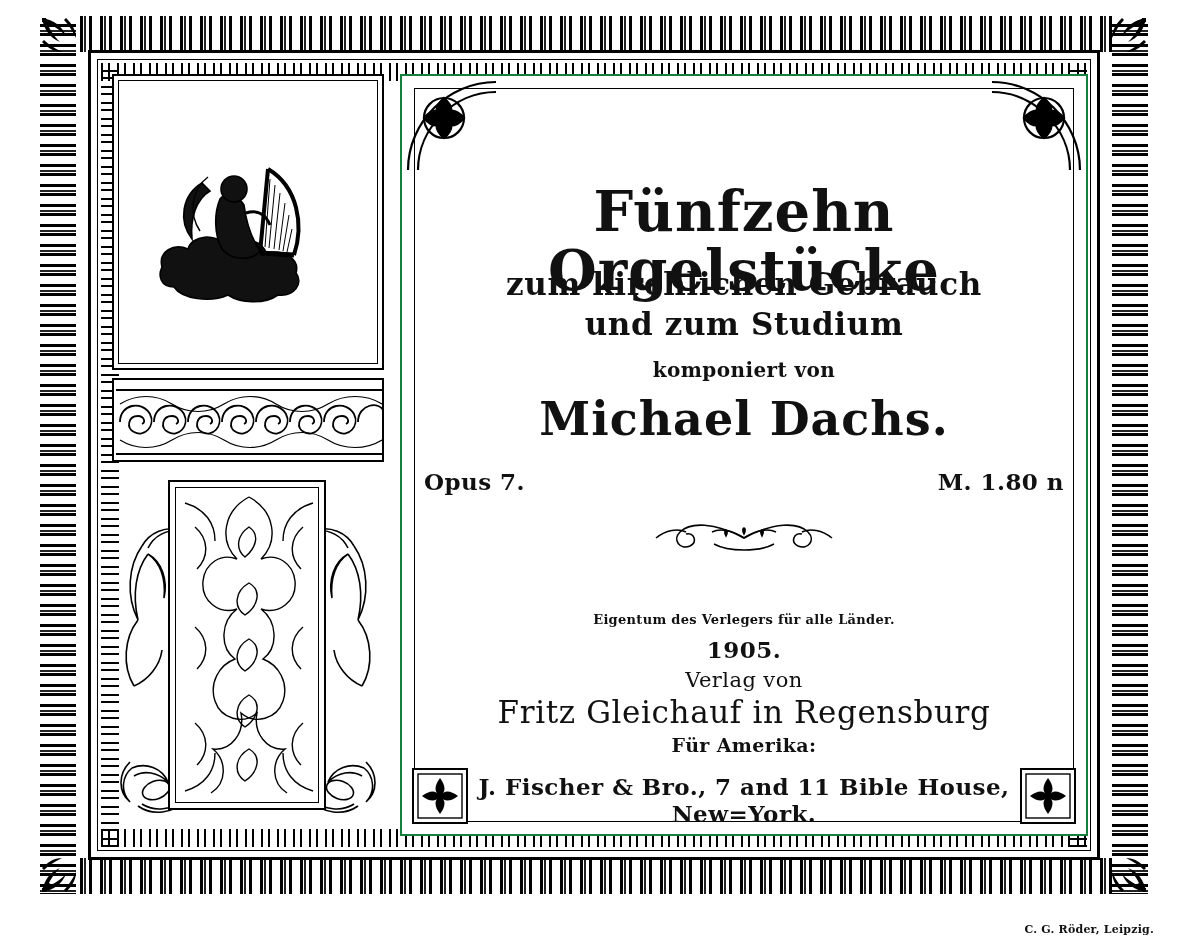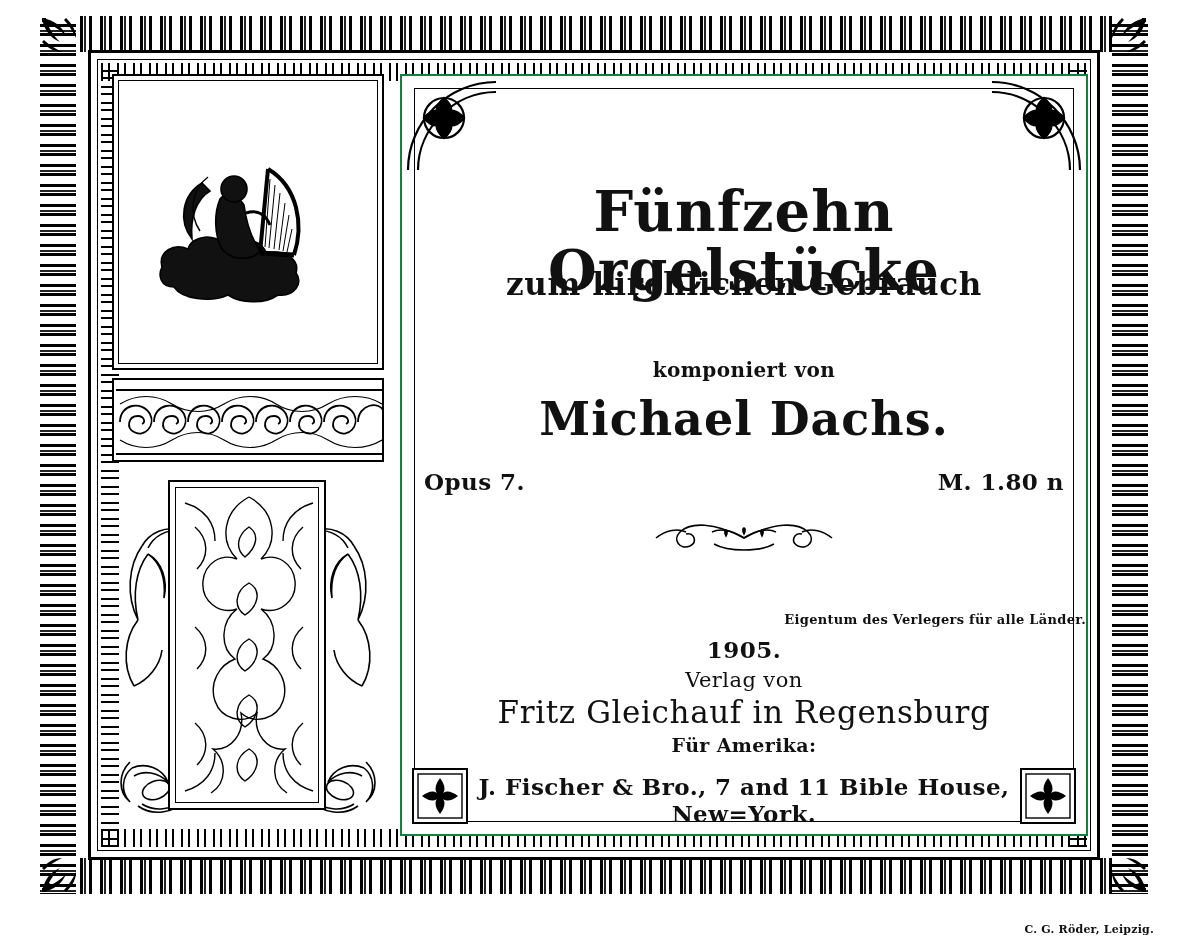--- a/index.html
+++ b/index.html
@@ -282,21 +282,20 @@
   }
   .flourish {
     top: 428px;
     height: 60px;
   }
   .copyright-line {
     top: 536px;
     font-size: 13px;
     font-weight: bold;
     letter-spacing: 0.3px;
-    text-align: right;
   }
   .year {
     top: 560px;
     font-size: 23px;
     font-weight: bold;
   }
   .verlag-von {
     top: 592px;
     font-size: 21px;
     font-weight: normal;
@@ -562,20 +561,21 @@
         <g fill="none" stroke="#000" stroke-width="1.4">
           <rect x="4" y="4" width="44" height="44"></rect>
         </g>
       </svg>
     </div>
 
     <div class="textblock title-main fraktur">Fünfzehn Orgelstücke</div>
 
     <div class="textblock subtitle1 fraktur">zum kirchlichen Gebrauch</div>
 
+    <div class="textblock subtitle2 fraktur">und zum Studium</div>
 
     <div class="textblock composer fraktur">Michael Dachs.</div>
 
     <div class="textblock komponiert fraktur">komponiert von</div>
 
     <div class="textblock opus-row">
       <span class="fraktur">Opus 7.</span>
       <span class="fraktur">M. 1.80 n</span>
     </div>
 

